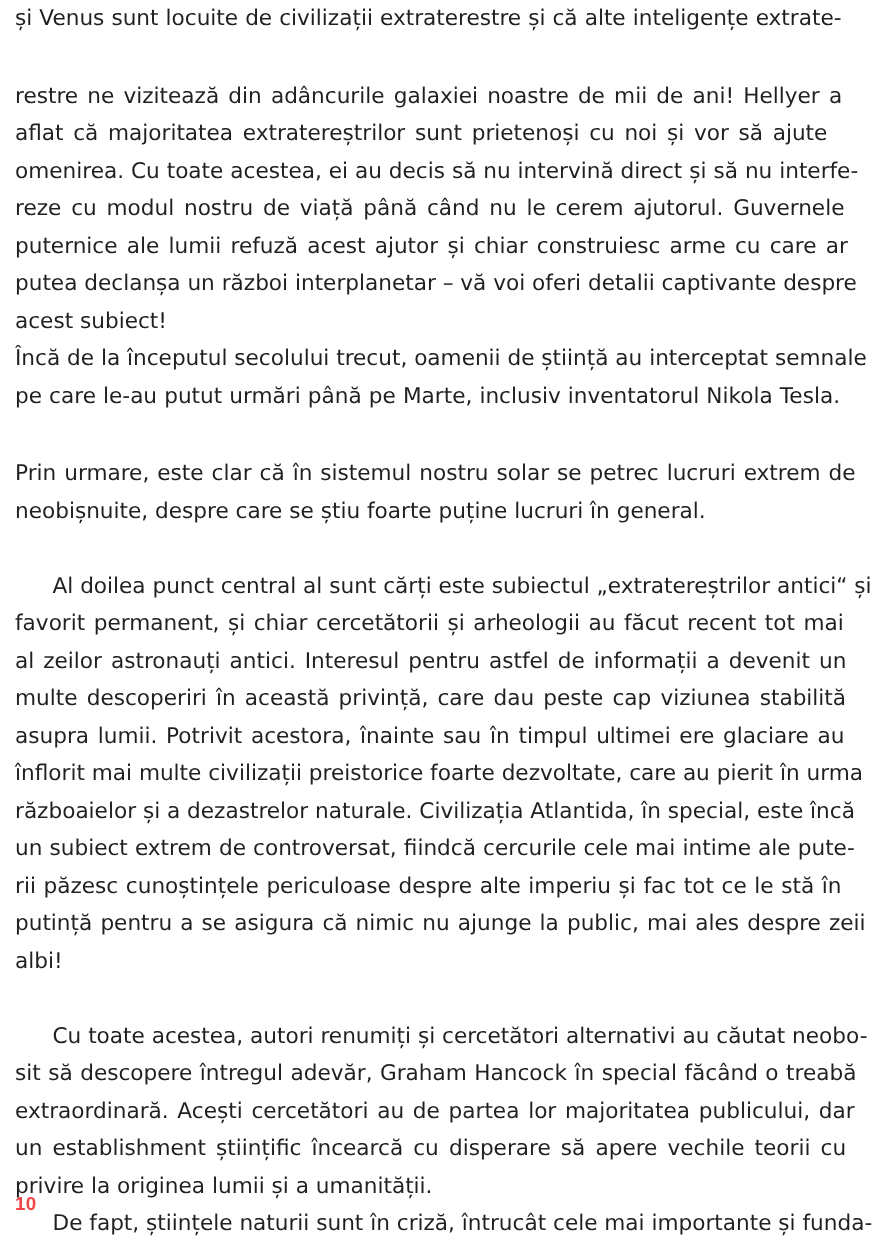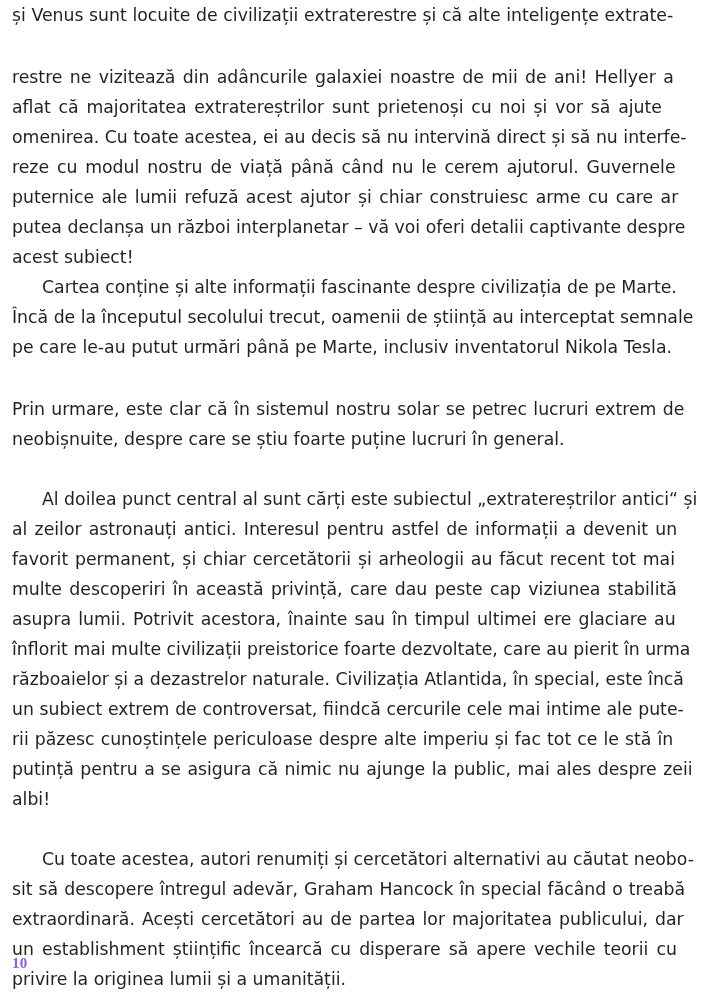--- a/index.html
+++ b/index.html
@@ -34,48 +34,47 @@
   .blank-line {
     display: block;
     height: 30px;
   }
   .page-number {
     position: absolute;
     left: 12px;
     top: 955px;
     font-size: 15px;
     font-weight: 700;
-    color: #8b5cf6;
-    font-family: Liberation Serif, serif;
+    color: #ef4444;
+    font-family: Liberation Sans, sans-serif;
     letter-spacing: 0.2px;
   }
 </style>
 </head>
 <body>
 
 <div class="page">
 
   <div class="text-column" id="text-column">
       <span class="line" style="word-spacing: 0.15px;">și Venus sunt locuite de civilizații extraterestre și că alte inteligențe extrate-</span>
       <span class="line" style="word-spacing: 1.85px; margin-top: 32px;">restre ne vizitează din adâncurile galaxiei noastre de mii de ani! Hellyer a</span>
       <span class="line" style="word-spacing: 2.25px;">aflat că majoritatea extratereștrilor sunt prietenoși cu noi și vor să ajute</span>
       <span class="line" style="word-spacing: 0.05px;">omenirea. Cu toate acestea, ei au decis să nu intervină direct și să nu interfe-</span>
       <span class="line" style="word-spacing: 2.35px;">reze cu modul nostru de viață până când nu le cerem ajutorul. Guvernele</span>
       <span class="line" style="word-spacing: 1.9px;">puternice ale lumii refuză acest ajutor și chiar construiesc arme cu care ar</span>
       <span class="line">putea declanșa un război interplanetar – vă voi oferi detalii captivante despre</span>
       <span class="line">acest subiect!</span>
-      <span class="line" style="padding-left: 30px;">Cartea conține și alte informații fascinante despre civilizația de pe Marte.</span>
       <span class="line">Încă de la începutul secolului trecut, oamenii de știință au interceptat semnale</span>
       <span class="line" style="word-spacing: 0.2px;">pe care le-au putut urmări până pe Marte, inclusiv inventatorul Nikola Tesla.</span>
       <span class="line" style="word-spacing: 0.9px; margin-top: 32px;">Prin urmare, este clar că în sistemul nostru solar se petrec lucruri extrem de</span>
       <span class="line">neobișnuite, despre care se știu foarte puține lucruri în general.</span>
       <span class="blank-line"></span>
       <span class="line" style="padding-left: 30px;">Al doilea punct central al sunt cărți este subiectul „extratereștrilor antici“ și</span>
+      <span class="line" style="word-spacing: 1.3px;">favorit permanent, și chiar cercetătorii și arheologii au făcut recent tot mai</span>
       <span class="line" style="word-spacing: 1.7px;">al zeilor astronauți antici. Interesul pentru astfel de informații a devenit un</span>
-      <span class="line" style="word-spacing: 1.3px;">favorit permanent, și chiar cercetătorii și arheologii au făcut recent tot mai</span>
       <span class="line" style="word-spacing: 1.85px;">multe descoperiri în această privință, care dau peste cap viziunea stabilită</span>
       <span class="line" style="word-spacing: 1.5px;">asupra lumii. Potrivit acestora, înainte sau în timpul ultimei ere glaciare au</span>
       <span class="line">înflorit mai multe civilizații preistorice foarte dezvoltate, care au pierit în urma</span>
       <span class="line">războaielor și a dezastrelor naturale. Civilizația Atlantida, în special, este încă</span>
       <span class="line" style="word-spacing: 0.2px;">un subiect extrem de controversat, fiindcă cercurile cele mai intime ale pute-</span>
       <span class="line" style="word-spacing: 0.6px;">rii păzesc cunoștințele periculoase despre alte imperiu și fac tot ce le stă în</span>
       <span class="line" style="word-spacing: 1px;">putință pentru a se asigura că nimic nu ajunge la public, mai ales despre zeii</span>
       <span class="line">albi!</span>
       <span class="blank-line"></span>
       <span class="line" style="padding-left: 30px;">Cu toate acestea, autori renumiți și cercetători alternativi au căutat neobo-</span>

